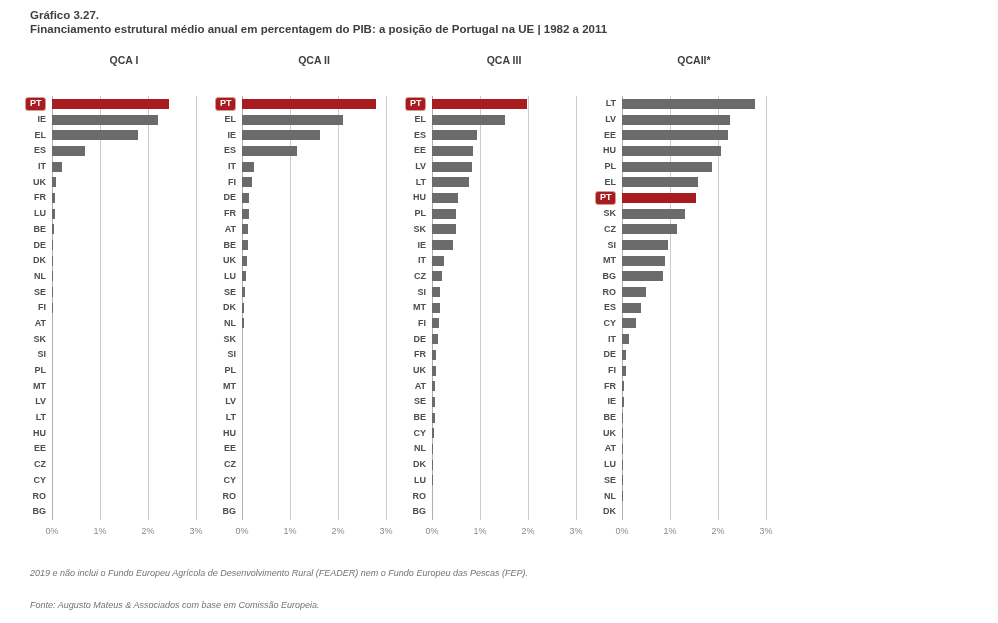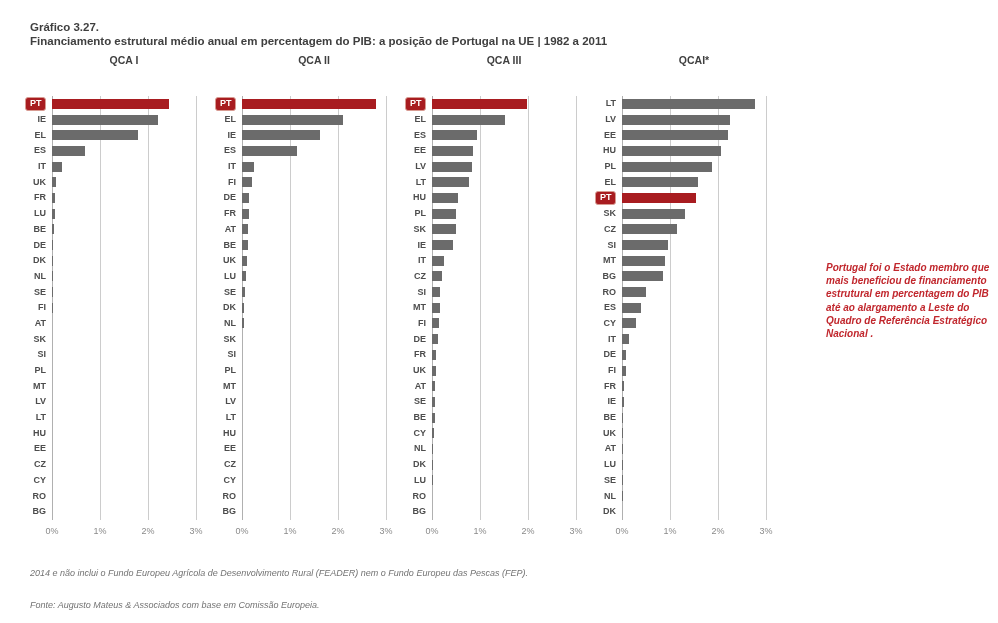--- a/index.html
+++ b/index.html
@@ -1,19 +1,19 @@
 <!DOCTYPE html>
 <html style="--hl: #a81c20; --ann: #c1272d;"><head>
 <meta charset="utf-8">
 <style>
   html,body{margin:0;padding:0;background:#fff;}
   #screen{position:relative;width:998px;height:623px;background:#ffffff;
           font-family:"Liberation Sans",sans-serif;overflow:hidden;}
 
-  .heading{position:absolute;left:30px;top:20px;color:#3f3f3f;
+  .heading{position:absolute;left:30px;top:8px;color:#3f3f3f;
            font-size:11.5px;font-weight:bold;line-height:14px;}
 
   .panels{position:absolute;left:14px;top:54px;display:flex;gap:4px;}
   .panel{width:186px;flex:none;}
   .panel-title{margin-left:38px;width:144px;height:14px;text-align:center;
                font-size:10.5px;font-weight:bold;color:#3f3f3f;}
   .plot{position:relative;margin-top:28px;}
   .grid{position:absolute;top:0;bottom:0;width:1px;background:#cccccc;z-index:0;}
   .grid.axis{background:#b0b0b0;}
   .row{position:relative;z-index:1;display:flex;align-items:center;height:15.7px;}
@@ -410,21 +410,21 @@
           </div>
         </div>
         <div class="axisrow">
           <span class="tick" style="left: 38px; color: rgb(138, 138, 138);">0%</span>
           <span class="tick" style="left: 86px; color: rgb(138, 138, 138);">1%</span>
           <span class="tick" style="left: 134px; color: rgb(138, 138, 138);">2%</span>
           <span class="tick" style="left: 182px; color: rgb(138, 138, 138);">3%</span>
         </div>
       </div>
       <div class="panel">
-        <div class="panel-title">QCAI*</div>
+        <div class="panel-title">QCAII*</div>
         <div class="plot">
           <div class="grid axis" style="left: 38px; background: rgb(176, 176, 176);"></div>
           <div class="grid" style="left: 86px; background: rgb(204, 204, 204);"></div>
           <div class="grid" style="left: 134px; background: rgb(204, 204, 204);"></div>
           <div class="grid" style="left: 182px; background: rgb(204, 204, 204);"></div>
           <div class="row">
             <span class="lbl" style="color: rgb(77, 77, 77);">LT</span>
             <div class="bar" style="width: 132.96px; background: rgb(107, 107, 107);"></div>
           </div>
           <div class="row">
@@ -534,21 +534,20 @@
         </div>
         <div class="axisrow">
           <span class="tick" style="left: 38px; color: rgb(138, 138, 138);">0%</span>
           <span class="tick" style="left: 86px; color: rgb(138, 138, 138);">1%</span>
           <span class="tick" style="left: 134px; color: rgb(138, 138, 138);">2%</span>
           <span class="tick" style="left: 182px; color: rgb(138, 138, 138);">3%</span>
         </div>
       </div>
     </div>
 
-  <div class="annotation">Portugal foi o Estado membro que mais beneficiou de financiamento estrutural em percentagem do PIB até ao alargamento a Leste do Quadro de Referência Estratégico Nacional .</div>
 
   <div class="note">
-    <div>2014 e não inclui o Fundo Europeu Agrícola de Desenvolvimento Rural (FEADER) nem o Fundo Europeu das Pescas (FEP).</div>
+    <div>2019 e não inclui o Fundo Europeu Agrícola de Desenvolvimento Rural (FEADER) nem o Fundo Europeu das Pescas (FEP).</div>
   </div>
 
   <div class="source">Fonte: Augusto Mateus &amp; Associados com base em Comissão Europeia.</div>
 
 </div>
 
 </body></html>

